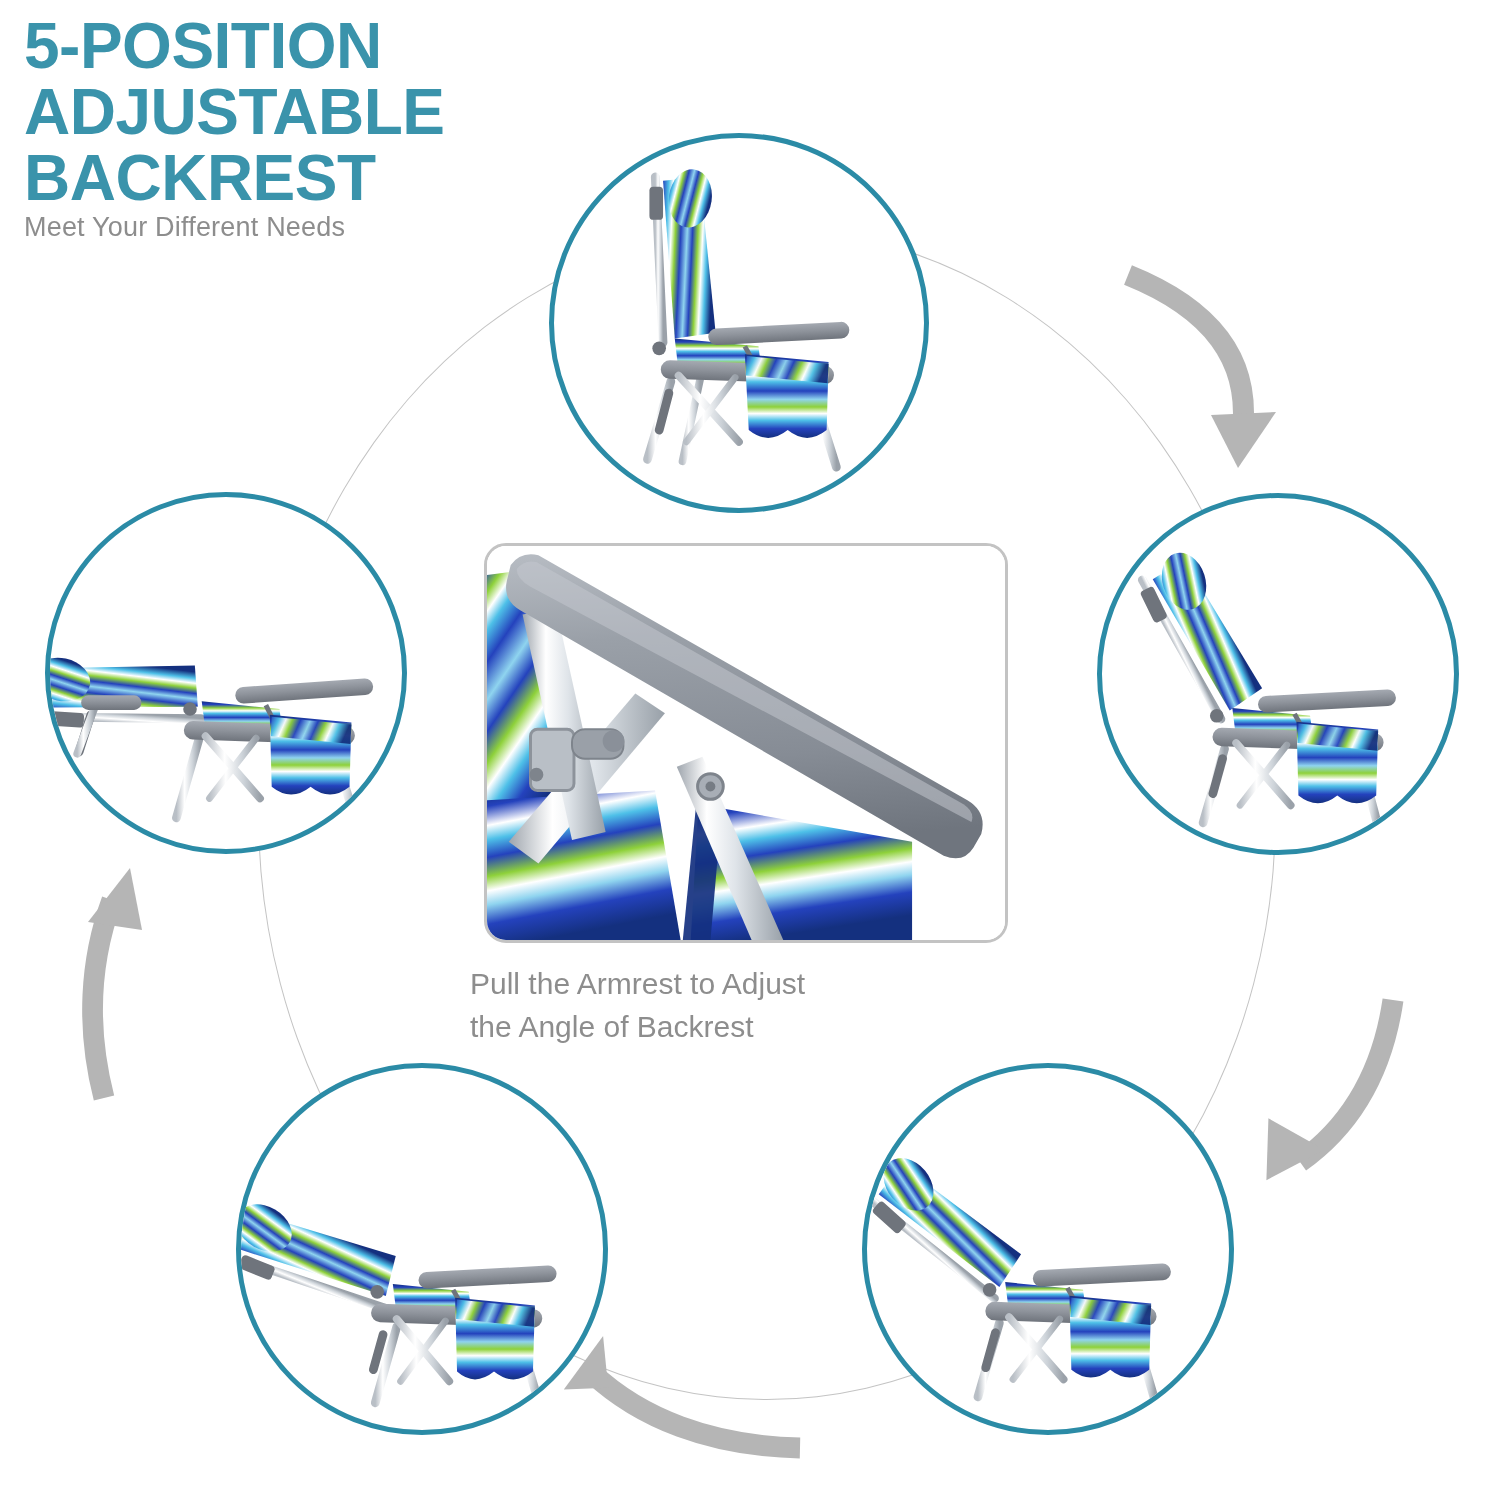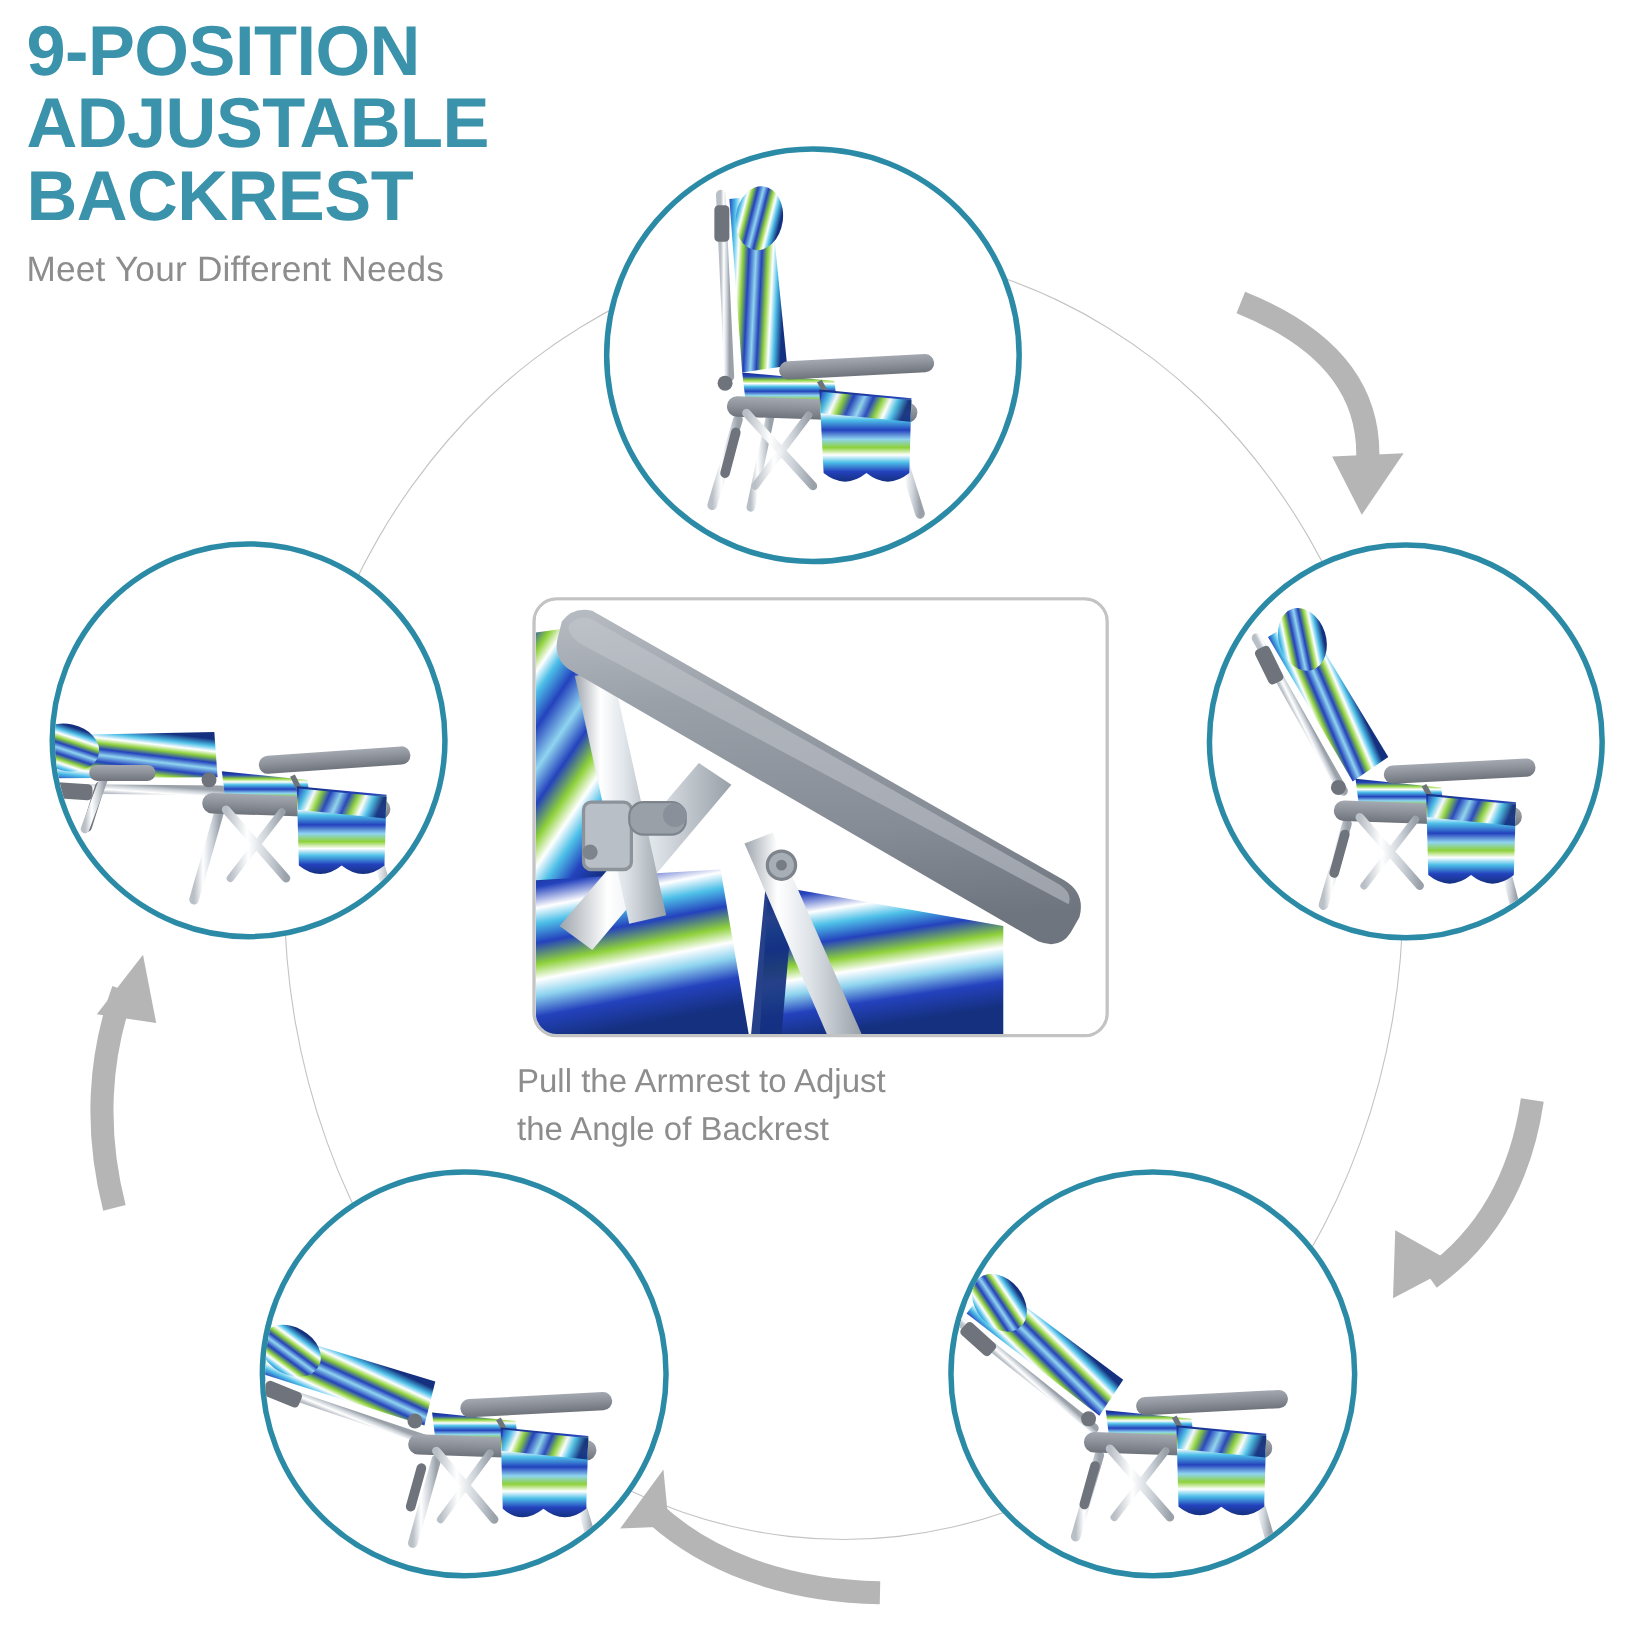--- a/index.html
+++ b/index.html
@@ -16,23 +16,22 @@
   #title {
     color: #3a93ab;
     font-size: 64px;
     font-weight: 700;
     line-height: 1.03;
     letter-spacing: -0.5px;
     white-space: pre-line;
   }
   #subtitle {
     color: #8d8d8d;
-    font-size: 32px;
+    font-size: 27px;
     font-weight: 400;
-    margin-top: 14px;
     letter-spacing: 0.2px;
   }
 
   
   #guide-ring {
     position: absolute;
     left: 258px; top: 228px;
     width: 1018px; height: 1172px;
     border: 1.5px solid #b9b9b9;
     border-radius: 50%;
@@ -78,21 +77,21 @@
 
   
   .arrow-layer { position:absolute; inset:0; pointer-events:none; }
 </style>
 </head>
 <body>
 
 <div id="stage">
 
   <div id="heading">
-    <div id="title">9-POSITION
+    <div id="title">5-POSITION
 ADJUSTABLE
 BACKREST</div>
     <div id="subtitle">Meet Your Different Needs</div>
   </div>
 
   <div id="guide-ring"></div>
 
   <svg class="arrow-layer" width="1500" height="1500" viewBox="0 0 1500 1500">
     <defs>
       <g id="arrowhead"></g>

